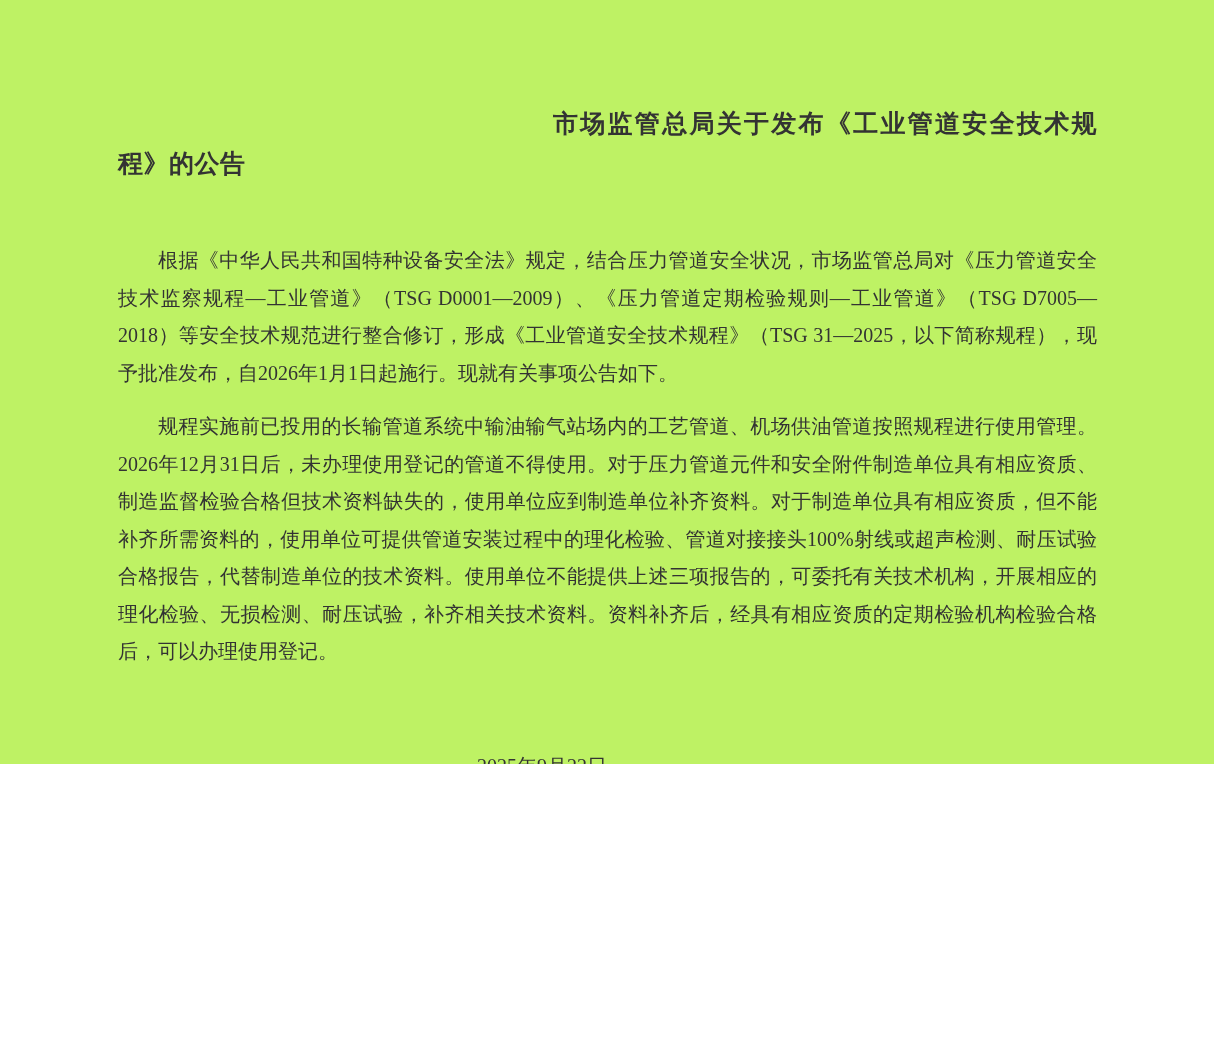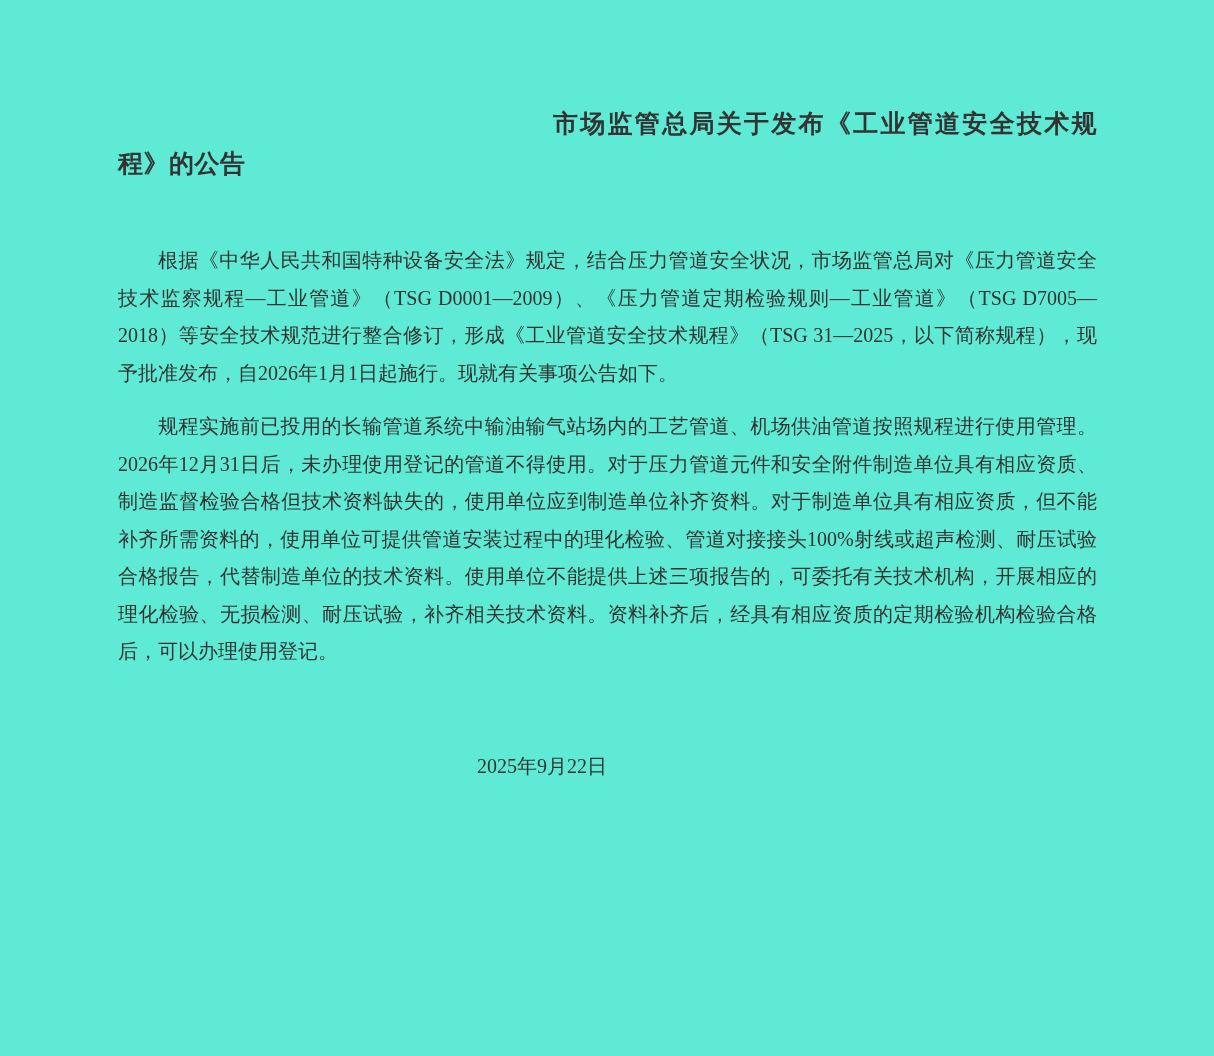--- a/index.html
+++ b/index.html
@@ -3,23 +3,23 @@
 <meta charset="utf-8">
 <style>
   html, body {
     margin: 0;
     padding: 0;
     background: #ffffff;
   }
   .page {
     position: relative;
     width: 1214px;
-    height: 1056px;
+    height: 764px;
     box-sizing: border-box;
-    background: #5eead4;
+    background: #bef264;
     color: #333333;
     font-family: "Liberation Serif", "DejaVu Serif", serif;
     padding: 0 117px 0 118px;
     overflow: hidden;
   }
   .doc-title {
     margin: 104px 0 58px 0;
     font-size: 25px;
     line-height: 40px;
     font-weight: bold;

